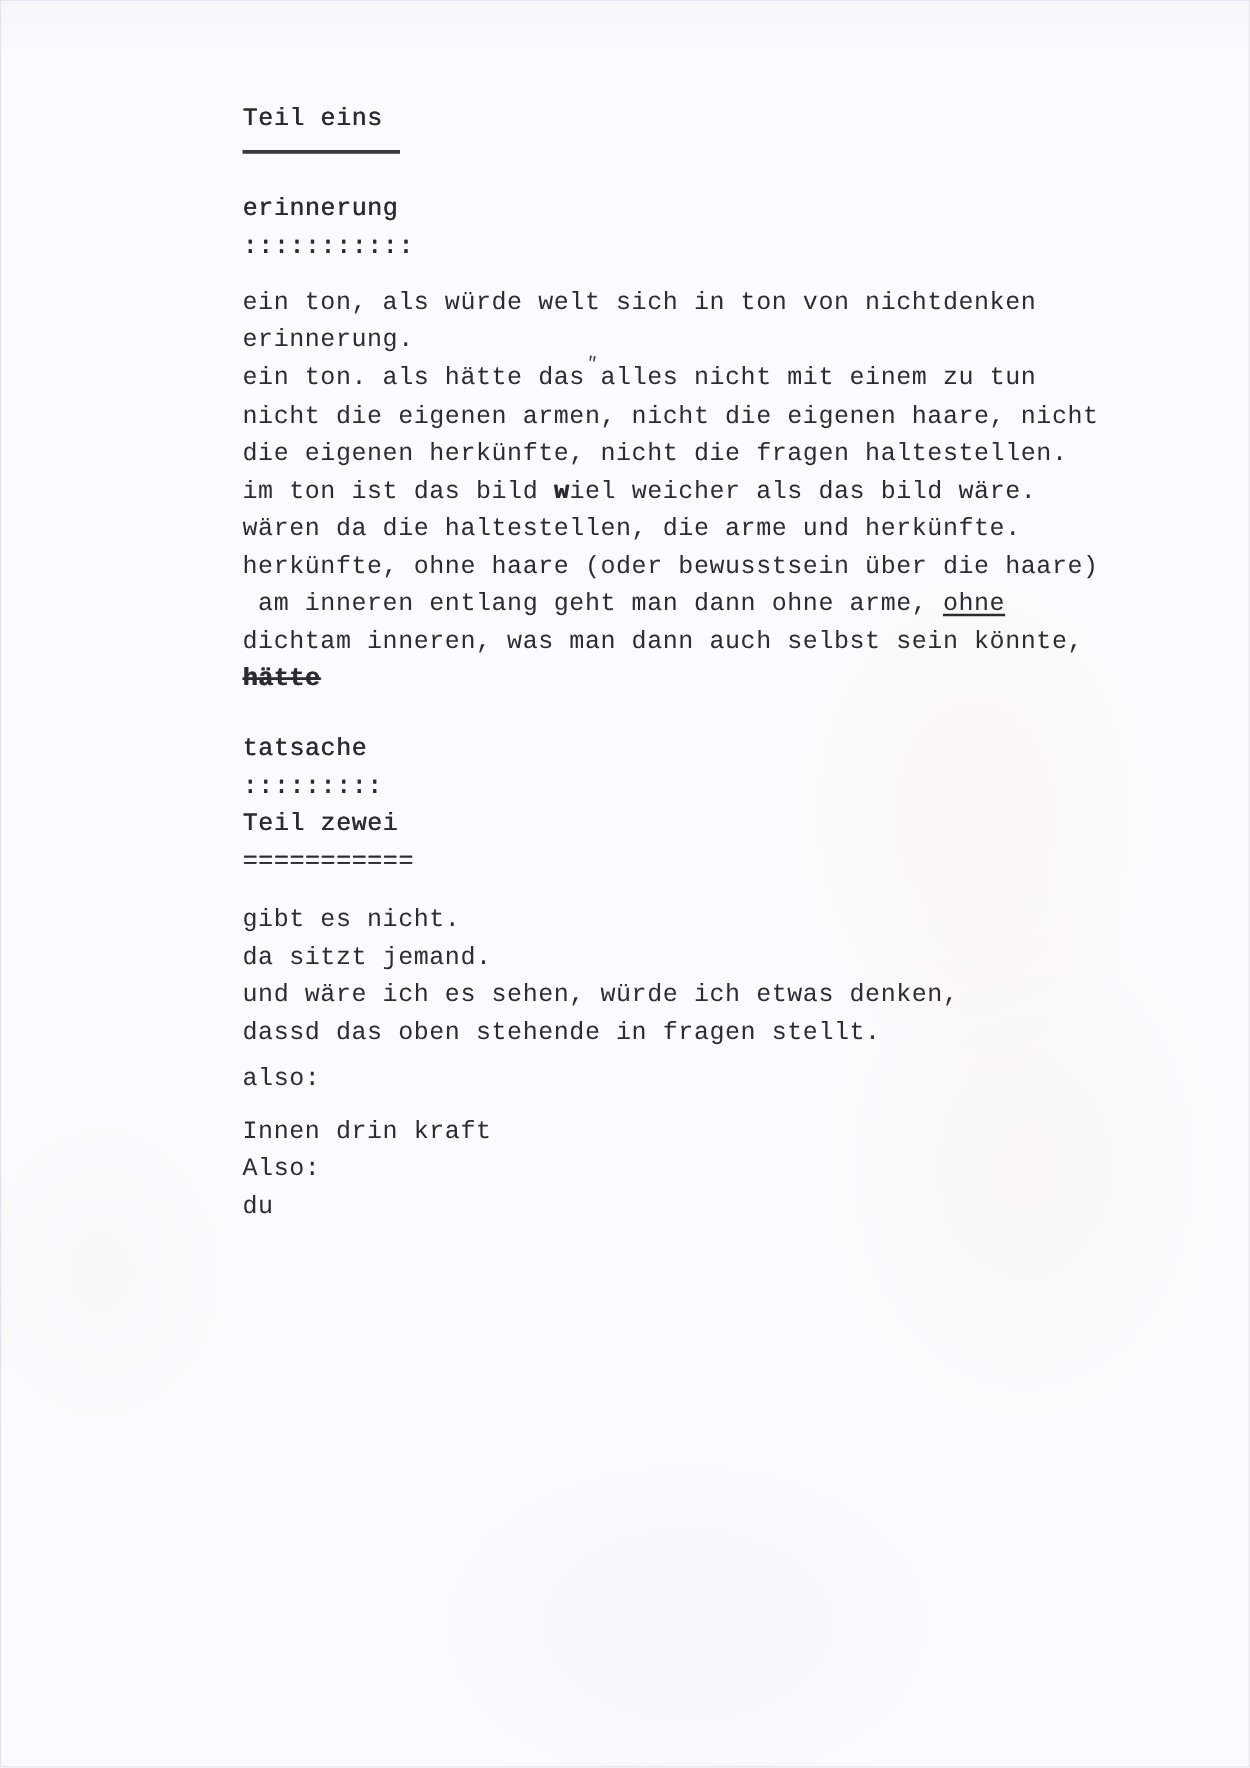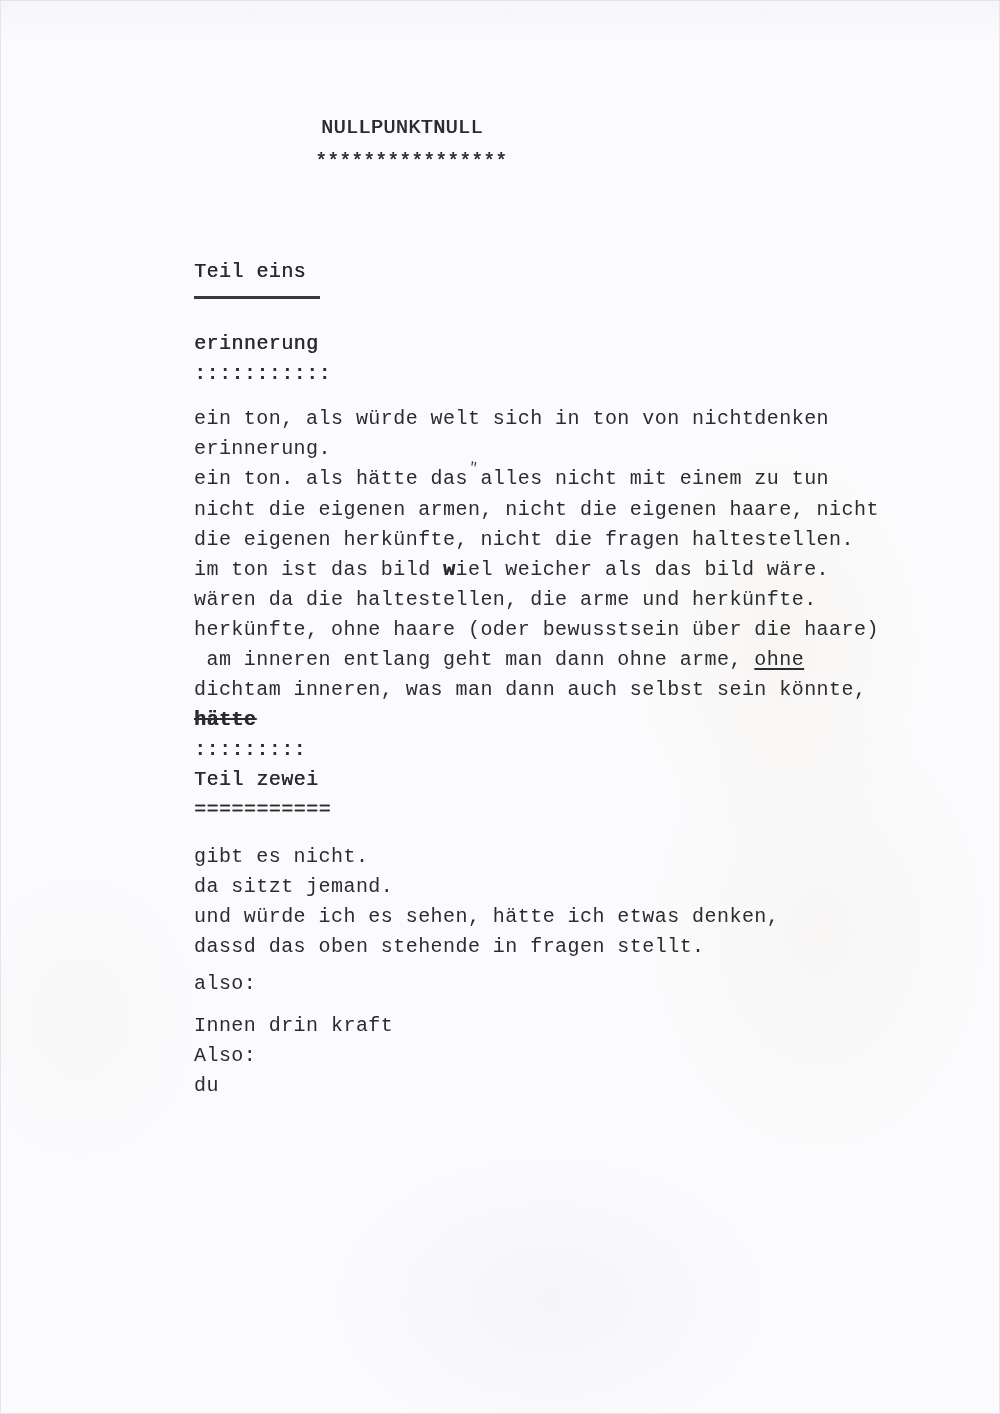--- a/index.html
+++ b/index.html
@@ -99,24 +99,20 @@
     text-decoration: line-through;
     text-shadow: 0.5px 0 0 currentColor;
   }
 </style>
 </head>
 <body>
 
 <div class="scan">
   <div class="paper">
 
-    <div class="title-block">
-      <div class="line doc-title">NULLPUNKTNULL</div>
-      <div class="line stars">****************</div>
-    </div>
 
     <div class="heading h-teil-eins typewriter-heavy">Teil eins</div>
     <div class="heading-rule"></div>
 
     <div class="heading h-erinnerung typewriter-heavy">erinnerung</div>
     <div class="line rule-text colon-rule typewriter-heavy">:::::::::::</div>
 
     <div class="stanza">
       <div class="line">ein ton, als würde welt sich in ton von nichtdenken</div>
       <div class="line">erinnerung.</div>
@@ -124,29 +120,30 @@
       <div class="line">nicht die eigenen armen, nicht die eigenen haare, nicht</div>
       <div class="line">die eigenen herkünfte, nicht die fragen haltestellen.</div>
       <div class="line"><span>im ton ist das bild </span><span class="bold-overtype">w</span><span>iel weicher als das bild wäre.</span></div>
       <div class="line">wären da die haltestellen, die arme und herkünfte.</div>
       <div class="line">herkünfte, ohne haare (oder bewusstsein über die haare)</div>
       <div class="line"><span> am inneren entlang geht man dann ohne arme, </span><span class="underlined-word">ohne</span></div>
       <div class="line">dichtam inneren, was man dann auch selbst sein könnte,</div>
       <div class="line"><span class="struck">hätte</span></div>
     </div>
 
+    <div class="heading h-tatsache typewriter-heavy">tatsache</div>
     <div class="line rule-text colon-rule typewriter-heavy">:::::::::</div>
 
     <div class="heading typewriter-heavy">Teil zewei</div>
     <div class="line rule-text typewriter-heavy">===========</div>
 
     <div class="part2-lines">
       <div class="line">gibt es nicht.</div>
       <div class="line">da sitzt jemand.</div>
-      <div class="line">und würde ich es sehen, hätte ich etwas denken,</div>
+      <div class="line">und wäre ich es sehen, würde ich etwas denken,</div>
       <div class="line">dassd das oben stehende in fragen stellt.</div>
     </div>
 
     <div class="line also-line">also:</div>
 
     <div class="closing-lines">
       <div class="line">Innen drin kraft</div>
       <div class="line">Also:</div>
       <div class="line">du</div>
     </div>

